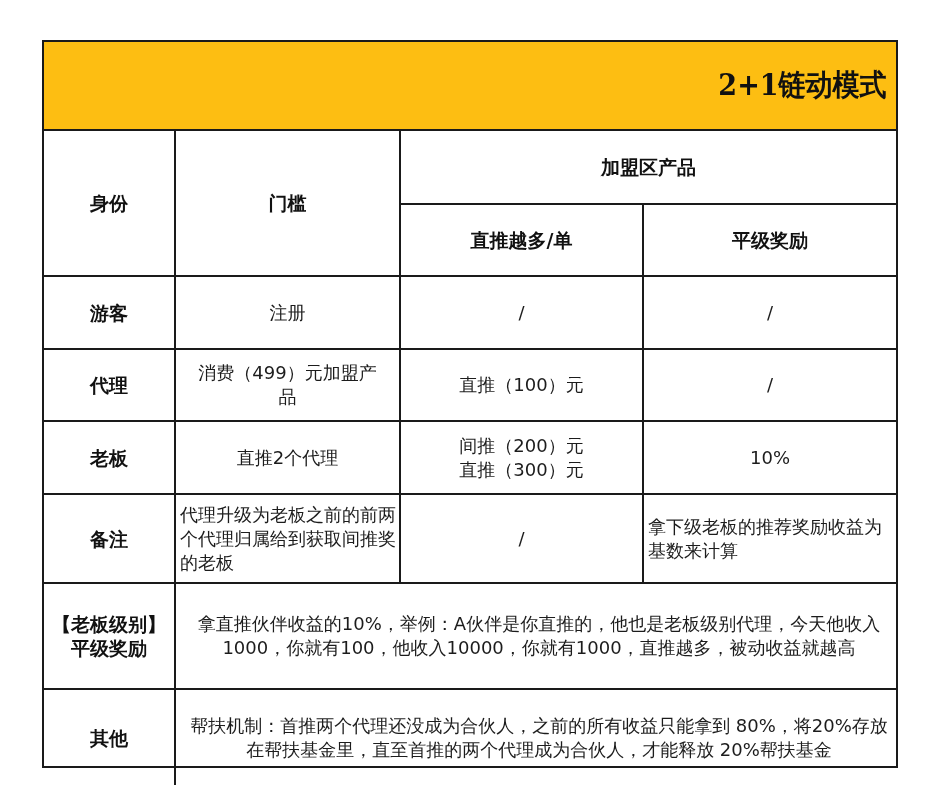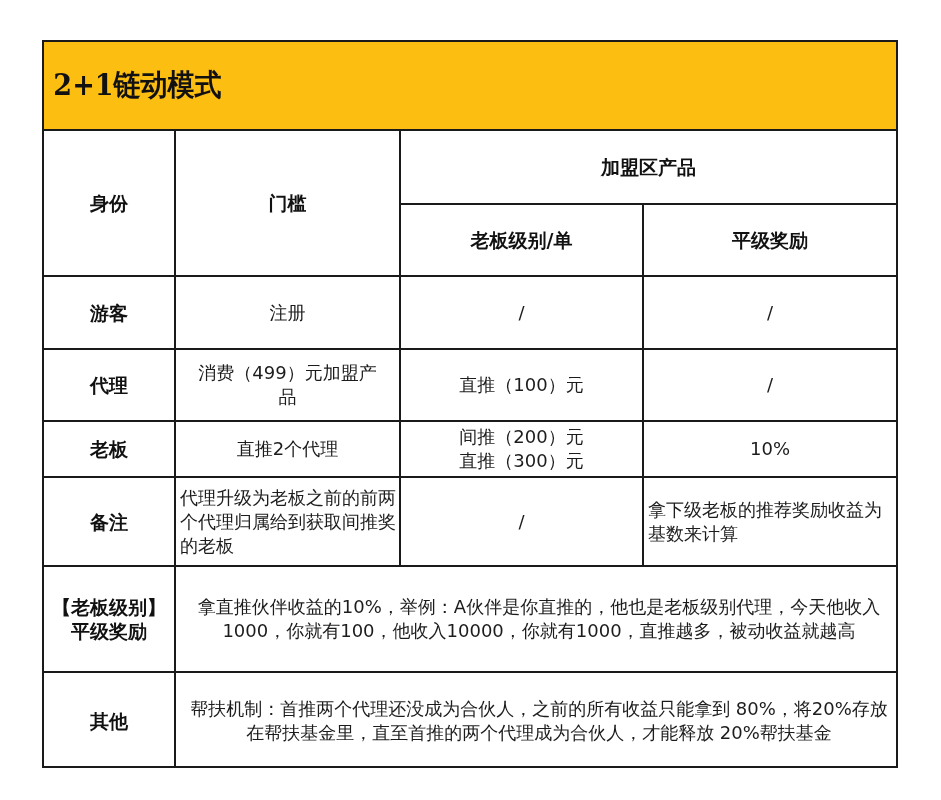--- a/index.html
+++ b/index.html
@@ -28,21 +28,21 @@
     .title-bar {
       position: absolute;
       left: 0;
       top: 0;
       width: 852px;
       height: 87px;
       background: #FDBE12;
       border-bottom: 2px solid #1a1a1a;
       display: flex;
       align-items: center;
-      justify-content: flex-start;
+      justify-content: flex-end;
     }
     .title-text {
       font-family: "DejaVu Serif", "Liberation Serif", serif;
       font-size: 30px;
       font-weight: bold;
       letter-spacing: 0px;
       color: #111;
       transform: scaleX(0.9);
     }
     table.grid {
@@ -104,39 +104,39 @@
       <col style="width:243px">
       <col style="width:253px">
     </colgroup>
     <tbody>
         <tr style="height:73px">
       <td class="hdr" rowspan="2">身份</td>
       <td class="hdr" rowspan="2">门槛</td>
       <td class="hdr" colspan="2">加盟区产品</td>
     </tr>
     <tr style="height:72px">
-      <td class="hdr">老板级别/单</td>
+      <td class="hdr">直推越多/单</td>
       <td class="hdr">平级奖励</td>
     </tr>
 
     <tr style="height:73px">
       <td class="rowlabel">游客</td>
       <td>注册</td>
       <td>/</td>
       <td>/</td>
     </tr>
 
     <tr style="height:72px">
       <td class="rowlabel">代理</td>
       <td style="padding:0 14px;">消费（499）元加盟产品</td>
       <td>直推（100）元</td>
       <td>/</td>
     </tr>
 
-    <tr style="height:56px">
+    <tr style="height:73px">
       <td class="rowlabel">老板</td>
       <td>直推2个代理</td>
       <td>
         <div>间推（200）元</div>
         <div>直推（300）元</div>
       </td>
       <td>10%</td>
     </tr>
 
     <tr style="height:89px">

